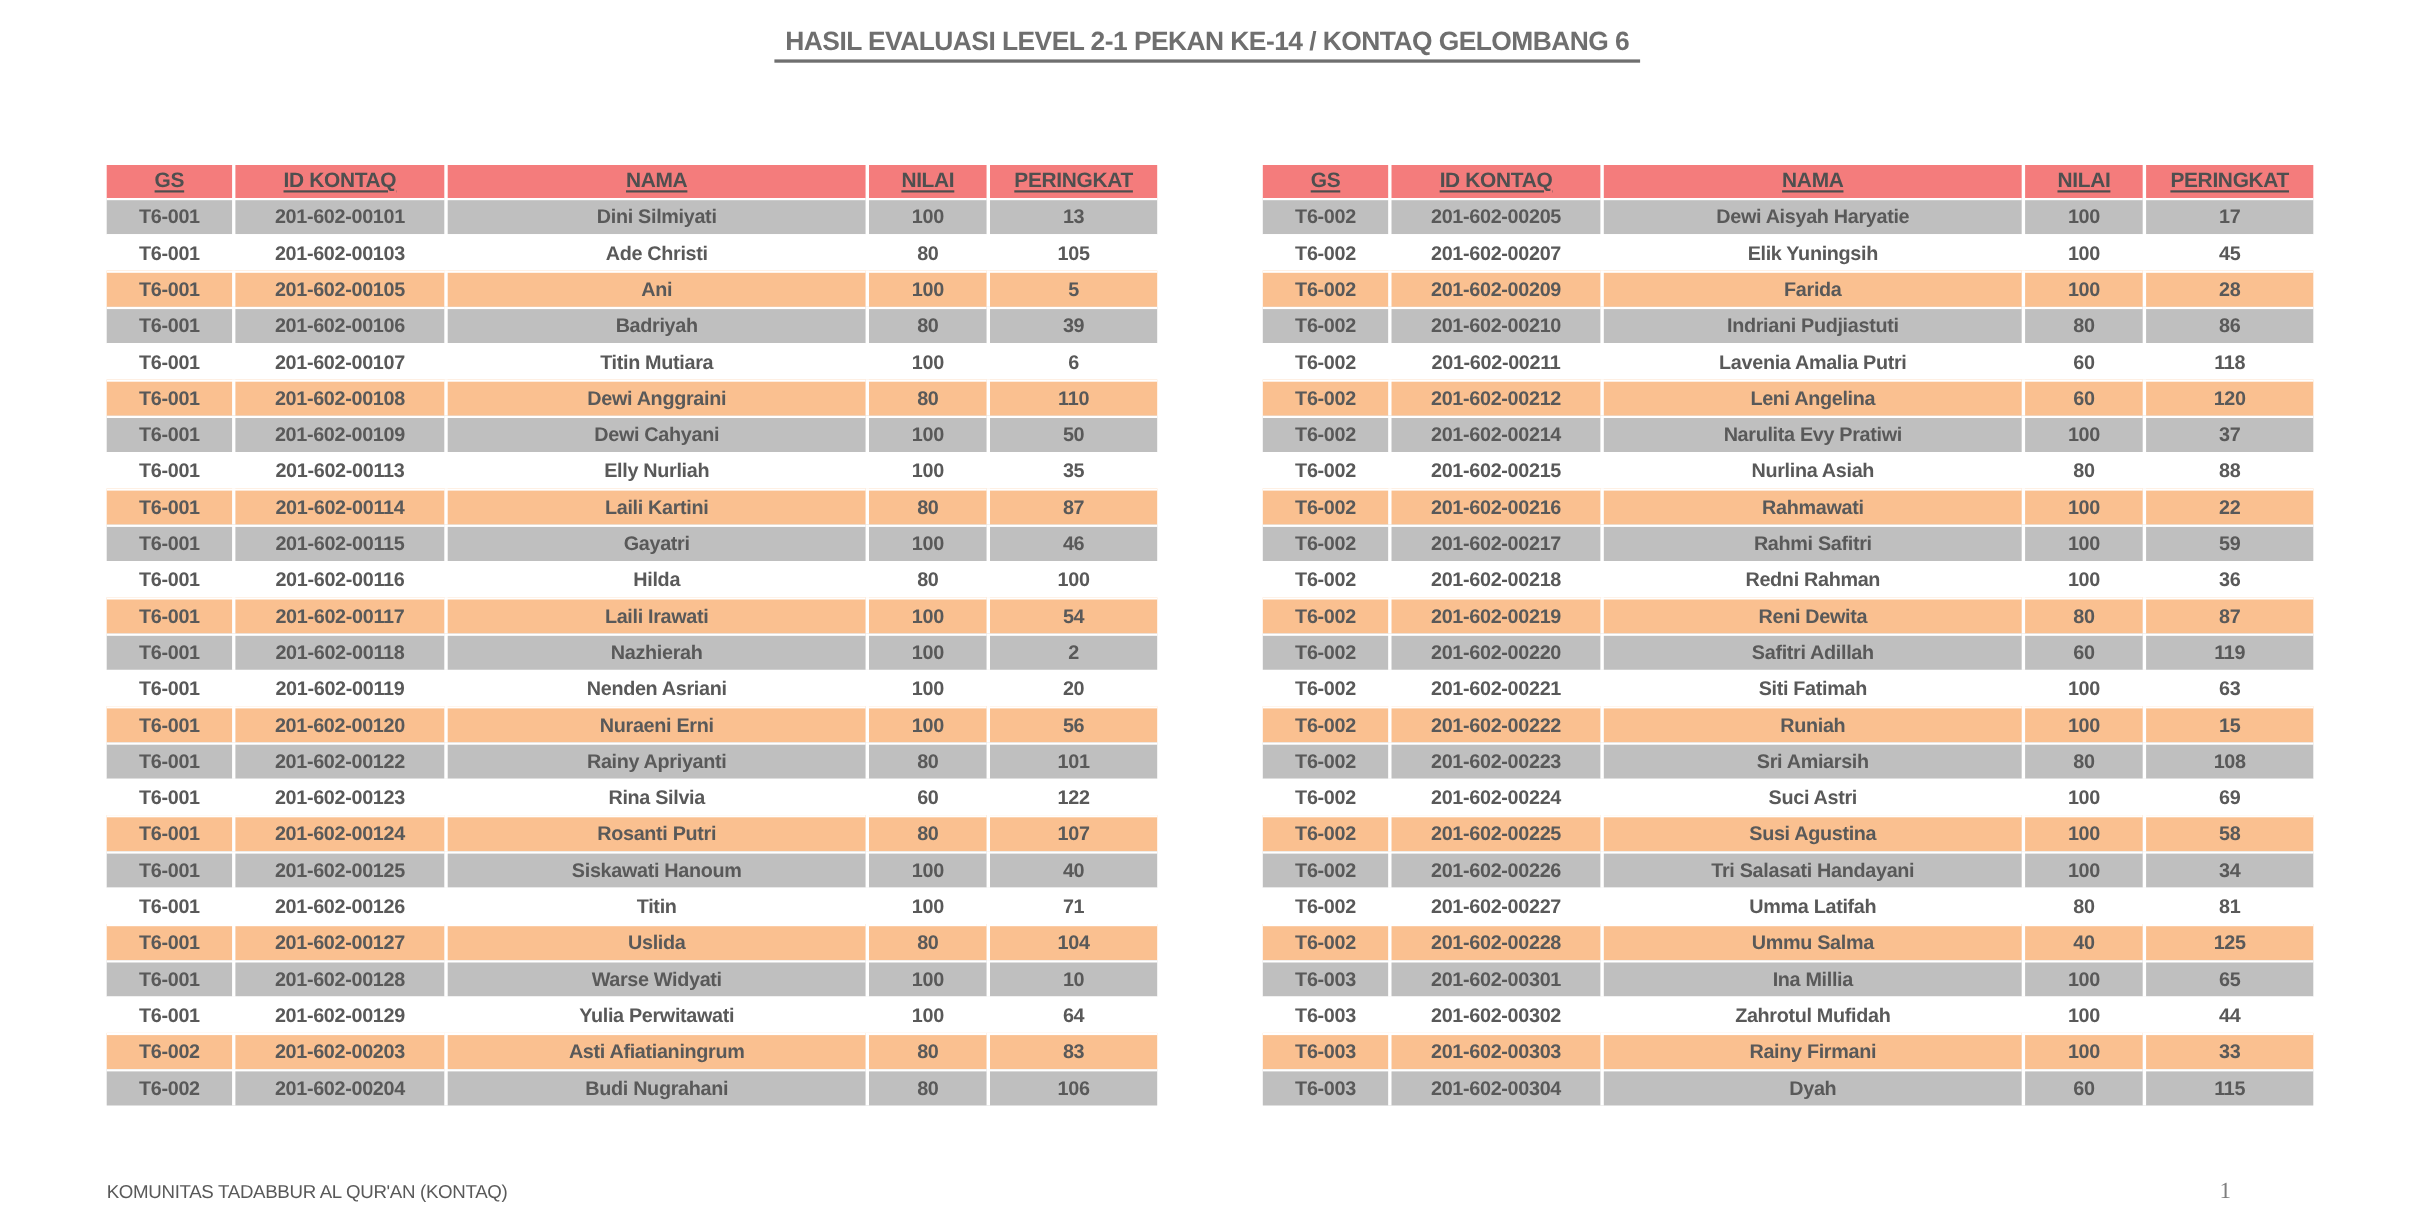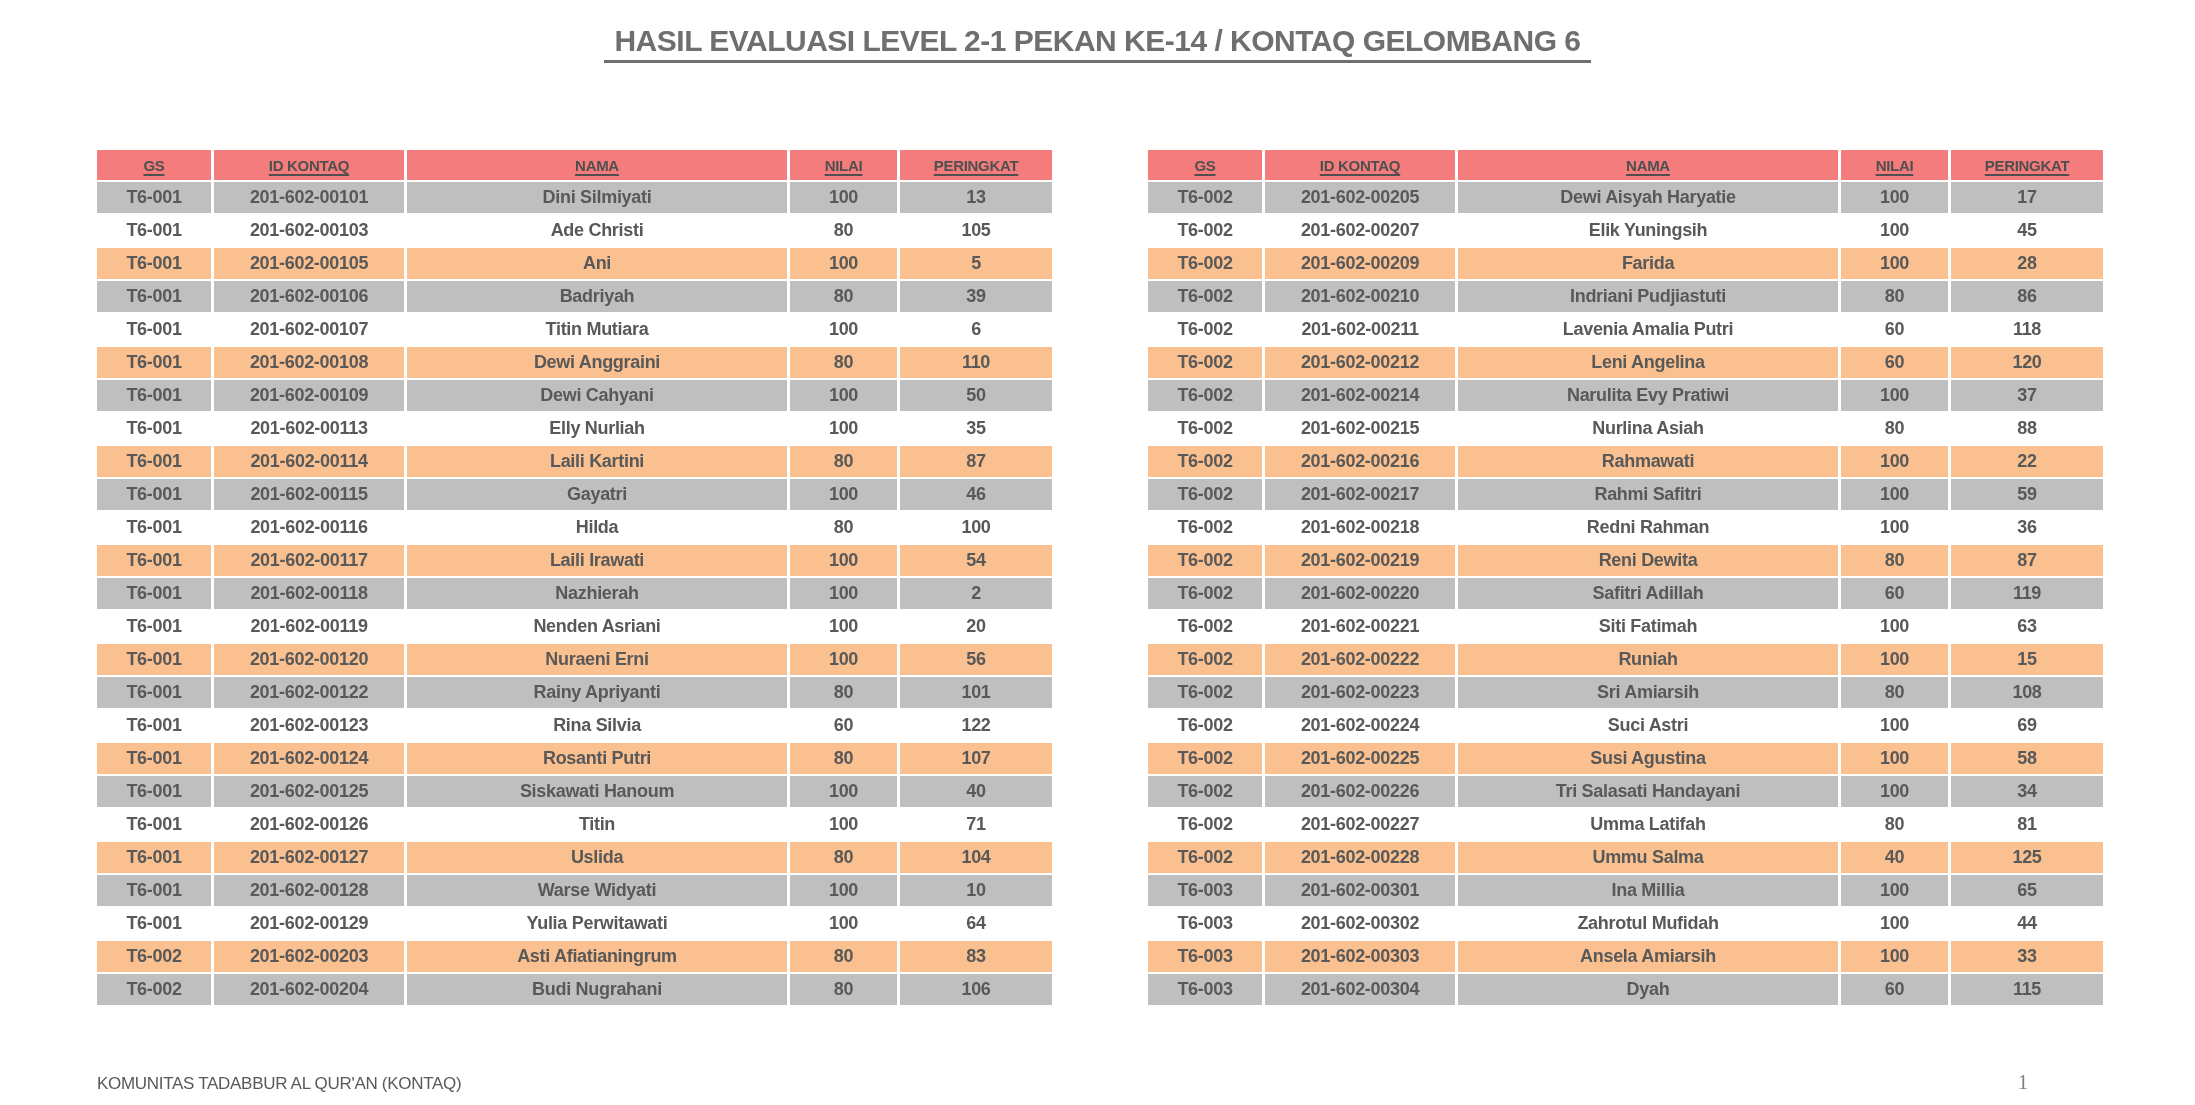--- a/index.html
+++ b/index.html
@@ -16,21 +16,21 @@
   }
   .page-title-wrap {
     position: absolute;
     top: 24px;
     left: 0;
     width: 100%;
     text-align: center;
   }
   .page-title {
     display: inline-block;
-    font-size: 30px;
+    font-size: 24px;
     font-weight: bold;
     color: #6f6f6f;
     letter-spacing: -0.5px;
     border-bottom: 3px solid #6f6f6f;
     padding: 0 10px 2px 10px;
     white-space: nowrap;
   }
   .tbl-wrap {
     position: absolute;
     top: 150px;
@@ -48,21 +48,21 @@
     text-align: center;
     vertical-align: middle;
     overflow: hidden;
     white-space: nowrap;
     padding: 0 2px;
   }
   table.results th {
     height: 30px;
     background: var(--header-bg, #F47C7C);
     color: #4f4f4f;
-    font-size: 15px;
+    font-size: 19px;
     font-weight: bold;
     letter-spacing: -0.3px;
     text-decoration: underline;
     text-decoration-thickness: 2px;
     text-underline-offset: 3px;
   }
   table.results td {
     height: 33px;
     font-size: 18px;
     font-weight: bold;
@@ -479,21 +479,21 @@
         <tr>
           <td>T6-003</td>
           <td>201-602-00302</td>
           <td>Zahrotul Mufidah</td>
           <td>100</td>
           <td>44</td>
         </tr>
         <tr>
           <td>T6-003</td>
           <td>201-602-00303</td>
-          <td>Ansela Amiarsih</td>
+          <td>Rainy Firmani</td>
           <td>100</td>
           <td>33</td>
         </tr>
         <tr>
           <td>T6-003</td>
           <td>201-602-00304</td>
           <td>Dyah</td>
           <td>60</td>
           <td>115</td>
         </tr>

